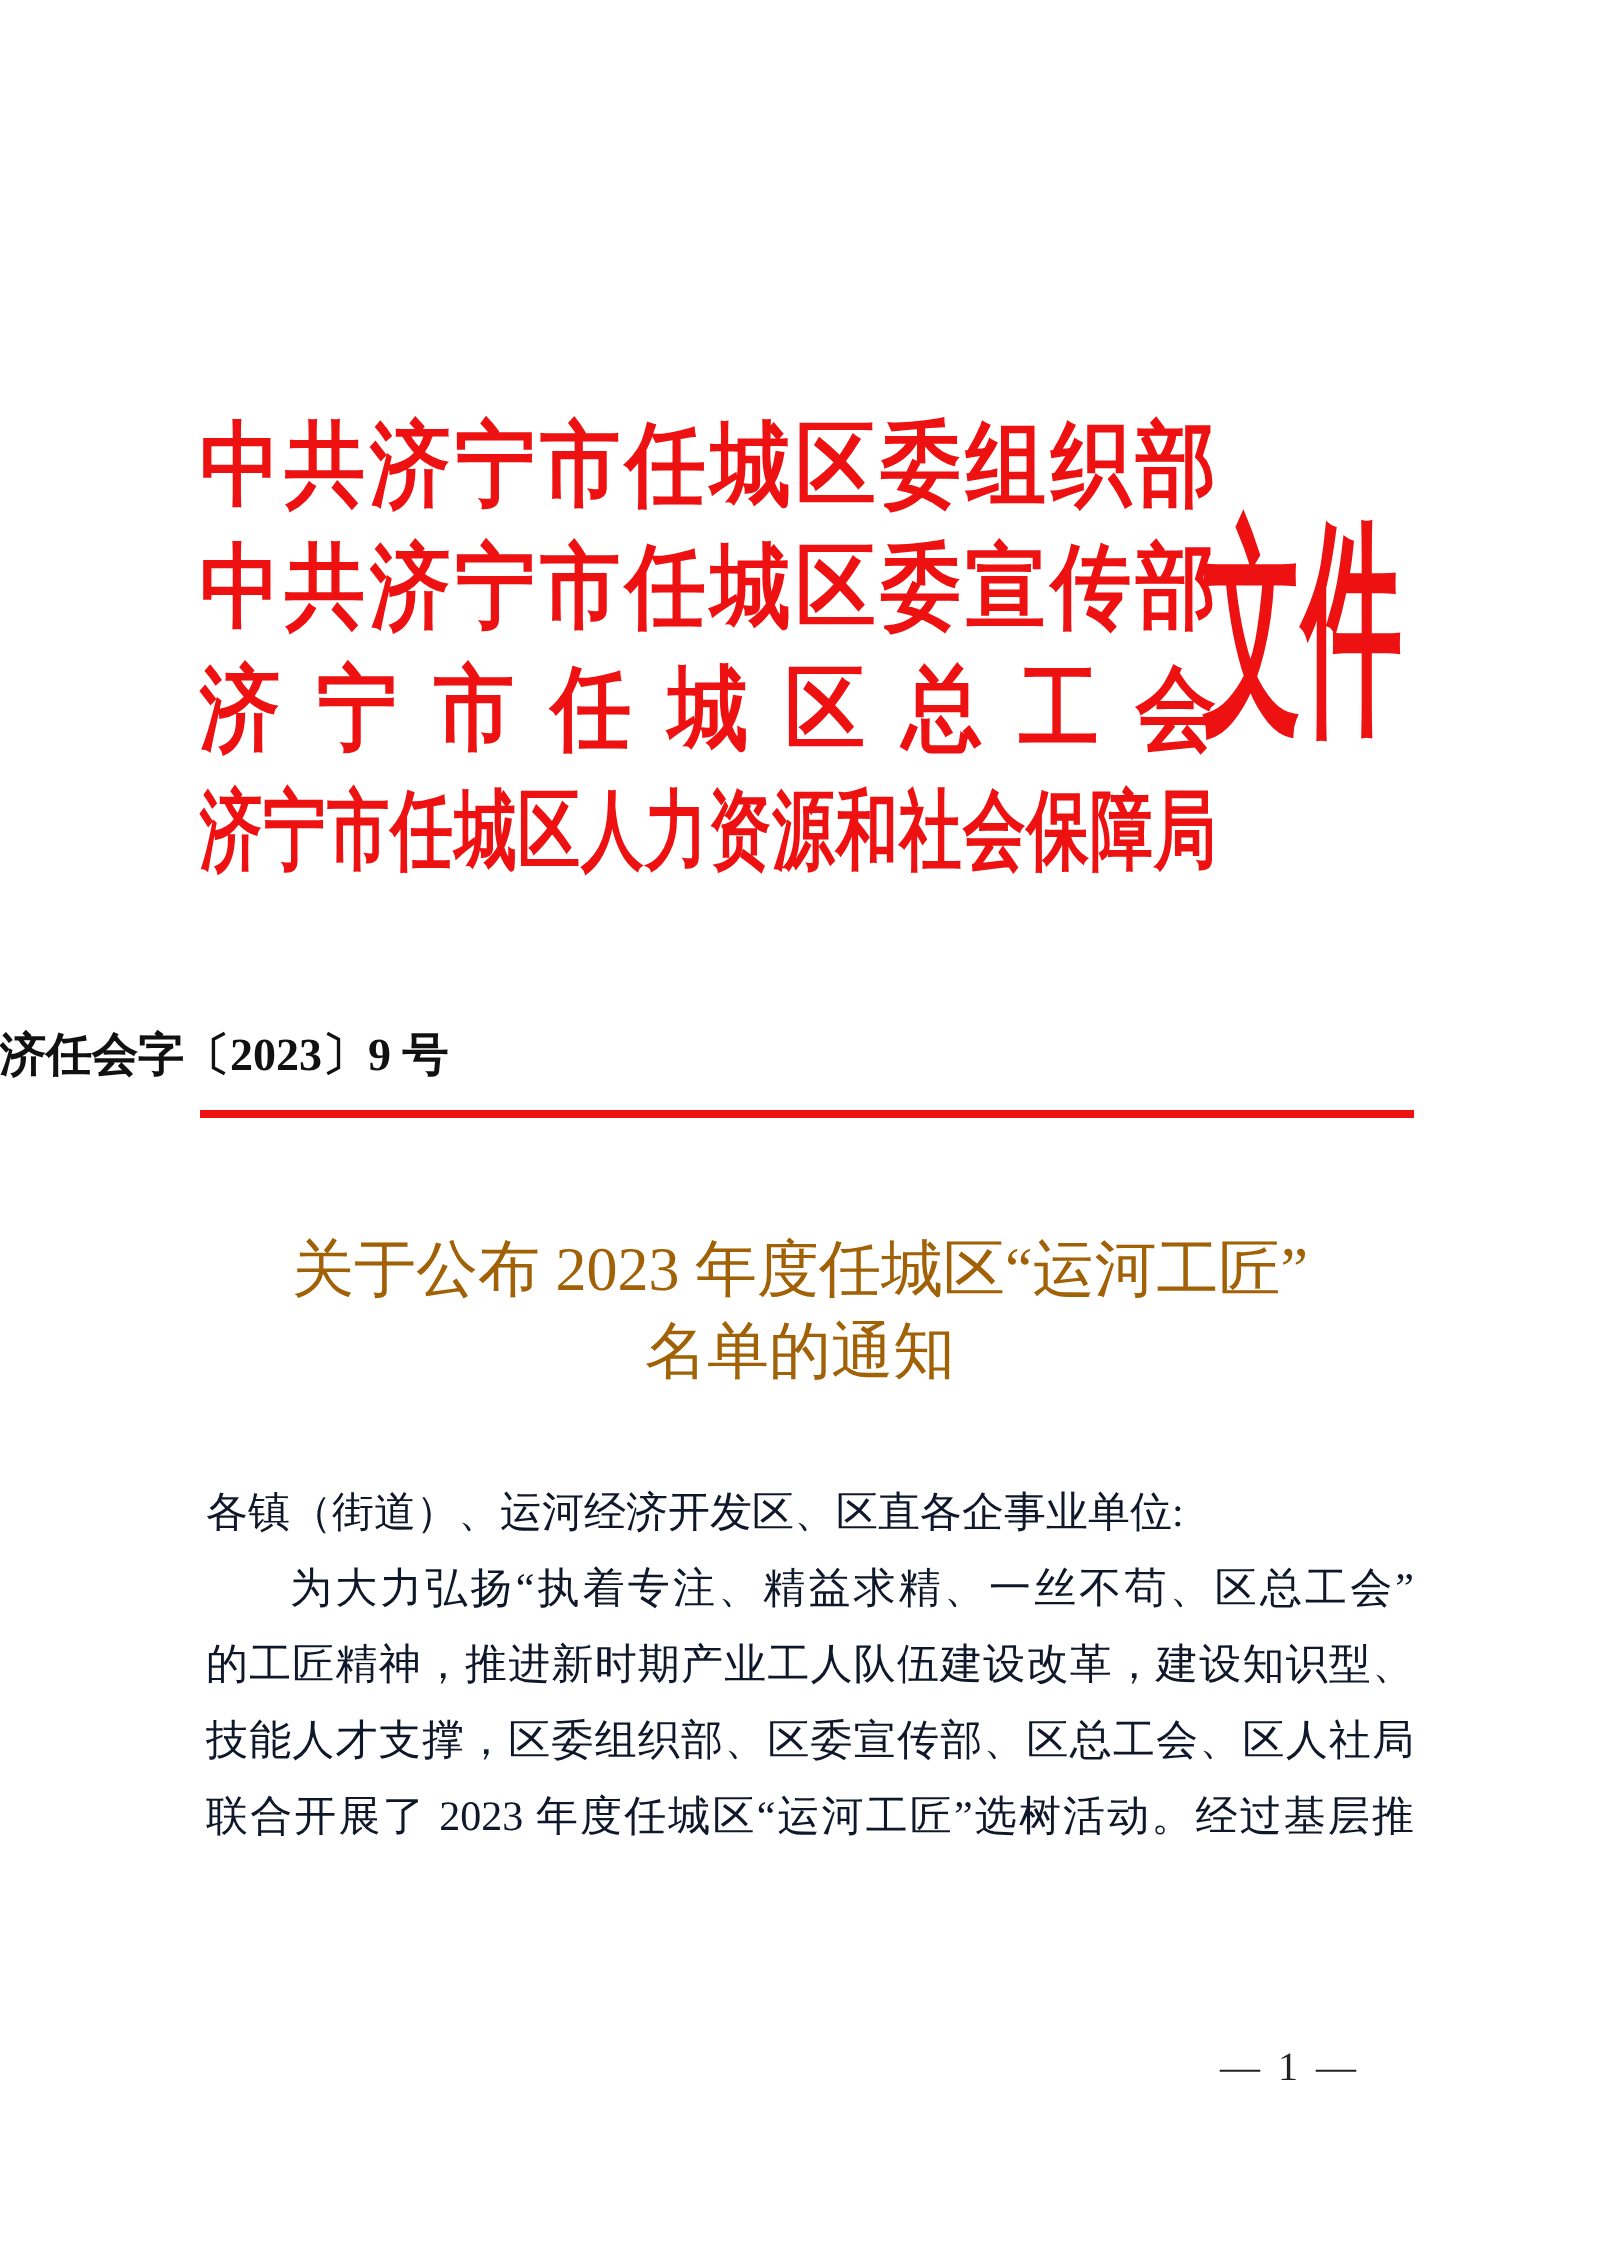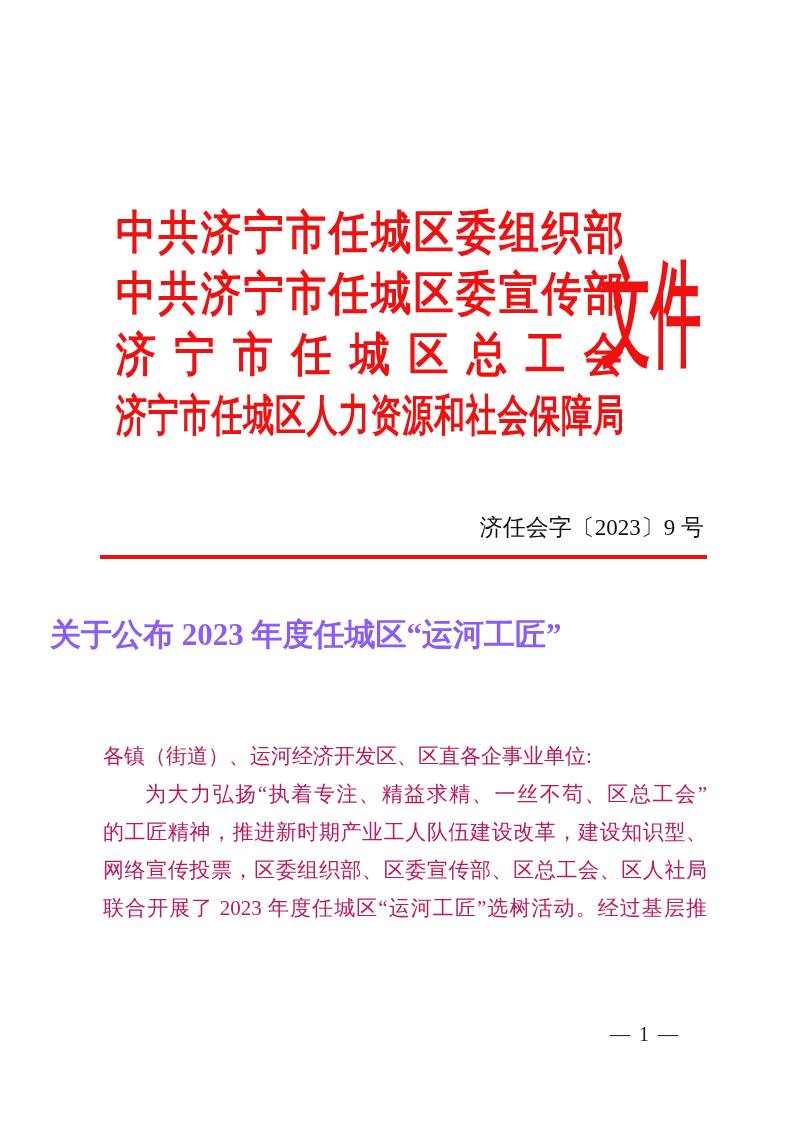--- a/index.html
+++ b/index.html
@@ -10,21 +10,21 @@
     margin: 0 auto;
     background: #ffffff;
     overflow: hidden;
     font-family: "Liberation Serif", serif;
     color: #161616;
   }
 
   
   .org-block {
     position: absolute;
-    left: 116px;
+    left: 100px;
     top: 202px;
     width: 508px;
   }
   .org-line {
     height: 61px;
     line-height: 61px;
     font-size: 40px;
     font-weight: bold;
     color: #ee1111;
     text-align: justify;
@@ -49,56 +49,56 @@
     transform: scale(0.5, 1.15);
     transform-origin: 0 0;
   }
 
   
   .doc-number {
     position: absolute;
     left: 0;
     top: 512px;
     width: 704px;
-    text-align: right;
+    text-align: left;
     font-size: 23px;
     line-height: 32px;
-    font-weight: normal;
+    font-weight: bold;
     color: #111111;
   }
   .red-rule {
     position: absolute;
     left: 100px;
     top: 555px;
     width: 607px;
     height: 4px;
     background: #ee1111;
   }
 
   
   .doc-title {
     position: absolute;
     left: 50px;
     top: 614px;
     width: 700px;
-    text-align: left;
-    font-weight: bold;
+    text-align: center;
+    font-weight: normal;
     font-size: 31px;
     line-height: 41px;
-    color: #8b5cf6;
+    color: #a16207;
   }
 
   
   .body-block {
     position: absolute;
     left: 103px;
     top: 737px;
     width: 604px;
     font-size: 21px;
-    color: #be185d;
+    color: #0f172a;
     font-family: Liberation Serif, serif;
   }
   .body-line {
     height: 38px;
     line-height: 38px;
     white-space: nowrap;
   }
   .body-line.just {
     white-space: normal;
     text-align: justify;
@@ -132,25 +132,26 @@
   </div>
 
   <div class="doc-type">文件</div>
 
   <div class="doc-number">济任会字〔2023〕9 号</div>
 
   <div class="red-rule"></div>
 
   <div class="doc-title">
     <div>关于公布 2023 年度任城区“运河工匠”</div>
+    <div>名单的通知</div>
   </div>
 
   <div class="body-block">
     <div class="body-line">各镇（街道）、运河经济开发区、区直各企事业单位:</div>
     <div class="body-line just indent">为大力弘扬“执着专注、精益求精、一丝不苟、区总工会”</div>
     <div class="body-line just">的工匠精神，推进新时期产业工人队伍建设改革，建设知识型、</div>
-    <div class="body-line just">网络宣传投票，区委组织部、区委宣传部、区总工会、区人社局</div>
+    <div class="body-line just">技能人才支撑，区委组织部、区委宣传部、区总工会、区人社局</div>
     <div class="body-line just">联合开展了 2023 年度任城区“运河工匠”选树活动。经过基层推</div>
   </div>
 
   <div class="page-number">— 1 —</div>
 
 </div>
 
 </body></html>

